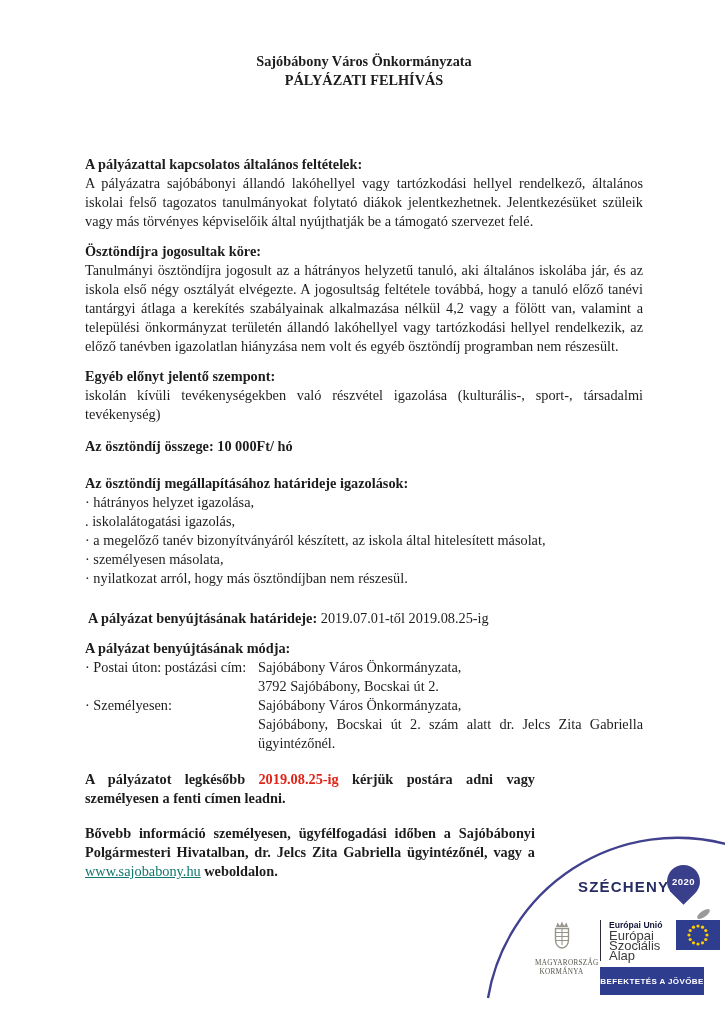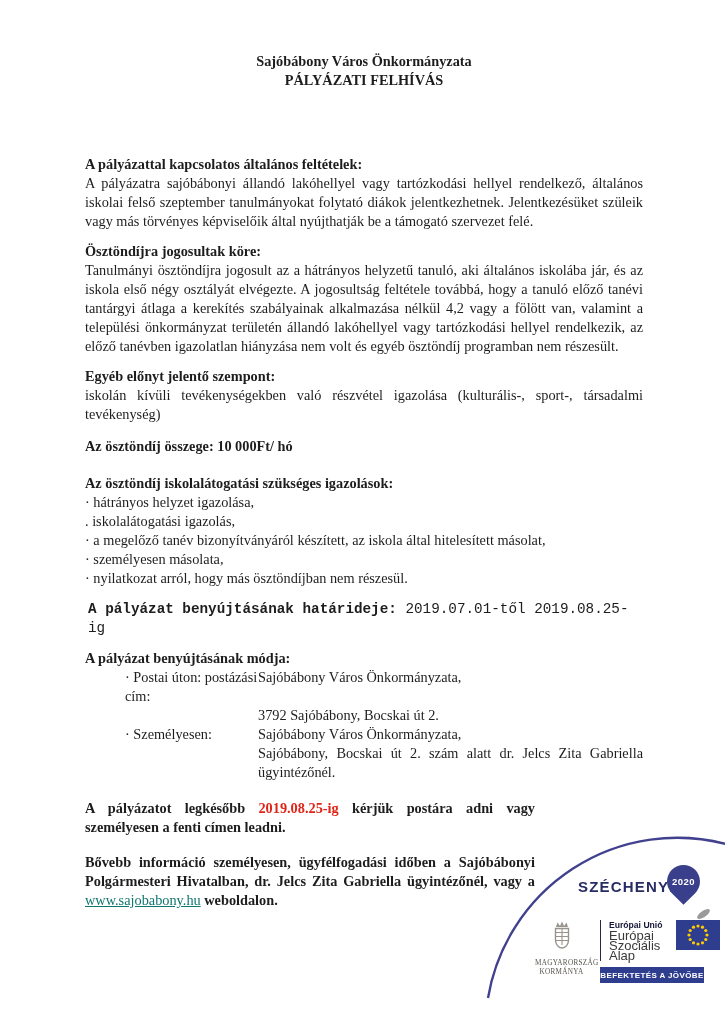--- a/index.html
+++ b/index.html
@@ -11,26 +11,26 @@
   p{margin:0;}
   .bold{font-weight:700;}
   .center{text-align:center;}
   .just{text-align:justify;}
   .org{margin-top:16px;}
   .h2{margin-top:14px;}
   .sec{margin-top:11px;}
   .sec-general{margin-top:32px;}
   .sec-amount{margin-top:13px;}
   .sec-documents{margin-top:18px;}
-  .sec-deadline{margin-top:12px;padding-left:3px;font-family:Liberation Mono, monospace;}
+  .sec-deadline{margin-top:21px;padding-left:3px;}
   .red{color:#e02417;}
   .red-b{color:#e02417;font-weight:700;}
   a.weblink{color:#0f766e;font-weight:400;text-decoration:underline;}
   .method-grid{display:grid;grid-template-columns:173px 1fr;}
-  .m-label{grid-column:1;margin-left:40px;}
+  .m-label{grid-column:1;}
   .m-value{grid-column:2;text-align:justify;}
   .narrow{width:450px;font-weight:700;text-align:justify;}
   .post-notice{margin-top:17px;}
   .more-info{margin-top:16px;}
 
   
   .logo-block{position:absolute;left:470px;top:820px;width:255px;height:204px;font-family:"Liberation Sans","DejaVu Sans",sans-serif;}
   .arc{position:absolute;left:0;top:0;}
   .sz-row{position:absolute;left:108px;top:55px;display:flex;align-items:flex-start;}
   .sz-text{font-weight:700;font-size:15px;letter-spacing:1.2px;color:#272c63;line-height:24px;}
@@ -39,55 +39,55 @@
   .sz-year{transform:rotate(45deg);color:#ffffff;font-size:9.5px;font-weight:700;letter-spacing:.5px;}
   .sz-shadow{position:absolute;left:118px;top:36px;width:15px;height:6px;background:#9a9a9a;border-radius:50%;transform:rotate(-35deg);}
   .logo-grid{position:absolute;left:65px;top:100px;display:flex;}
   .gov{width:53px;text-align:center;color:#57544c;}
   .gov-text{font-family:"Liberation Serif","DejaVu Serif",serif;font-size:7.2px;line-height:8.5px;letter-spacing:.3px;margin-top:3px;}
   .eu-col{margin-left:12px;}
   .eu-top{display:flex;border-left:1.5px solid #2a2a3a;padding-left:8px;gap:9px;}
   .eu-text{width:58px;}
   .eu-b{font-weight:700;font-size:8.6px;color:#15153a;line-height:11px;}
   .eu-s{font-size:13px;color:#3a3a3a;line-height:10px;}
-  .invest{margin-top:6px;width:104px;height:16px;background:#2e3d8e;color:#ffffff;
+  .invest{margin-top:6px;width:104px;height:28px;background:#2e3d8e;color:#ffffff;
           font-size:8px;font-weight:700;letter-spacing:.4px;display:flex;align-items:center;justify-content:center;}
 </style>
 </head>
 <body>
 
 <div class="content">
 
   <p class="center bold org">Sajóbábony Város Önkormányzata</p>
 
   <p class="center bold">PÁLYÁZATI FELHÍVÁS</p>
 
   <p class="center bold h2"><br></p>
 
   <div class="sec sec-general">
     <p class="bold">A pályázattal kapcsolatos általános feltételek:</p>
-    <p class="just">A pályázatra sajóbábonyi állandó lakóhellyel vagy tartózkodási hellyel rendelkező, általános iskolai felső szeptember tanulmányokat folytató diákok jelentkezhetnek. Jelentkezésüket szüleik vagy más törvényes képviselőik által nyújthatják be a támogató szervezet felé.</p>
+    <p class="just">A pályázatra sajóbábonyi állandó lakóhellyel vagy tartózkodási hellyel rendelkező, általános iskolai felső tagozatos tanulmányokat folytató diákok jelentkezhetnek. Jelentkezésüket szüleik vagy más törvényes képviselőik által nyújthatják be a támogató szervezet felé.</p>
   </div>
 
   <div class="sec">
     <p class="bold">Ösztöndíjra jogosultak köre:</p>
     <p class="just">Tanulmányi ösztöndíjra jogosult az a hátrányos helyzetű tanuló, aki általános iskolába jár, és az iskola első négy osztályát elvégezte. A jogosultság feltétele továbbá, hogy a tanuló előző tanévi tantárgyi átlaga a kerekítés szabályainak alkalmazása nélkül 4,2 vagy a fölött van, valamint a települési önkormányzat területén állandó lakóhellyel vagy tartózkodási hellyel rendelkezik, az előző tanévben igazolatlan hiányzása nem volt és egyéb ösztöndíj programban nem részesült.</p>
   </div>
 
   <div class="sec">
     <p class="bold">Egyéb előnyt jelentő szempont:</p>
     <p class="just">iskolán kívüli tevékenységekben való részvétel igazolása (kulturális-, sport-, társadalmi tevékenység)</p>
   </div>
 
   <div class="sec sec-amount">
     <p class="bold"><span>Az ösztöndíj összege:</span><span> 10 000Ft/ hó</span></p>
   </div>
 
   <div class="sec sec-documents">
-    <p class="bold">Az ösztöndíj iskolalátogatási szükséges igazolások:</p>
+    <p class="bold">Az ösztöndíj megállapításához határideje igazolások:</p>
     <p>· hátrányos helyzet igazolása,</p>
     <p>. iskolalátogatási igazolás,</p>
     <p>· a megelőző tanév bizonyítványáról készített, az iskola által hitelesített másolat,</p>
     <p>· személyesen másolata,</p>
     <p>· nyilatkozat arról, hogy más ösztöndíjban nem részesül.</p>
   </div>
 
 
   <div class="sec sec-deadline">
     <p><span class="bold">A pályázat benyújtásának határideje:</span><span> 2019.07.01-től 2019.08.25-ig</span></p>

